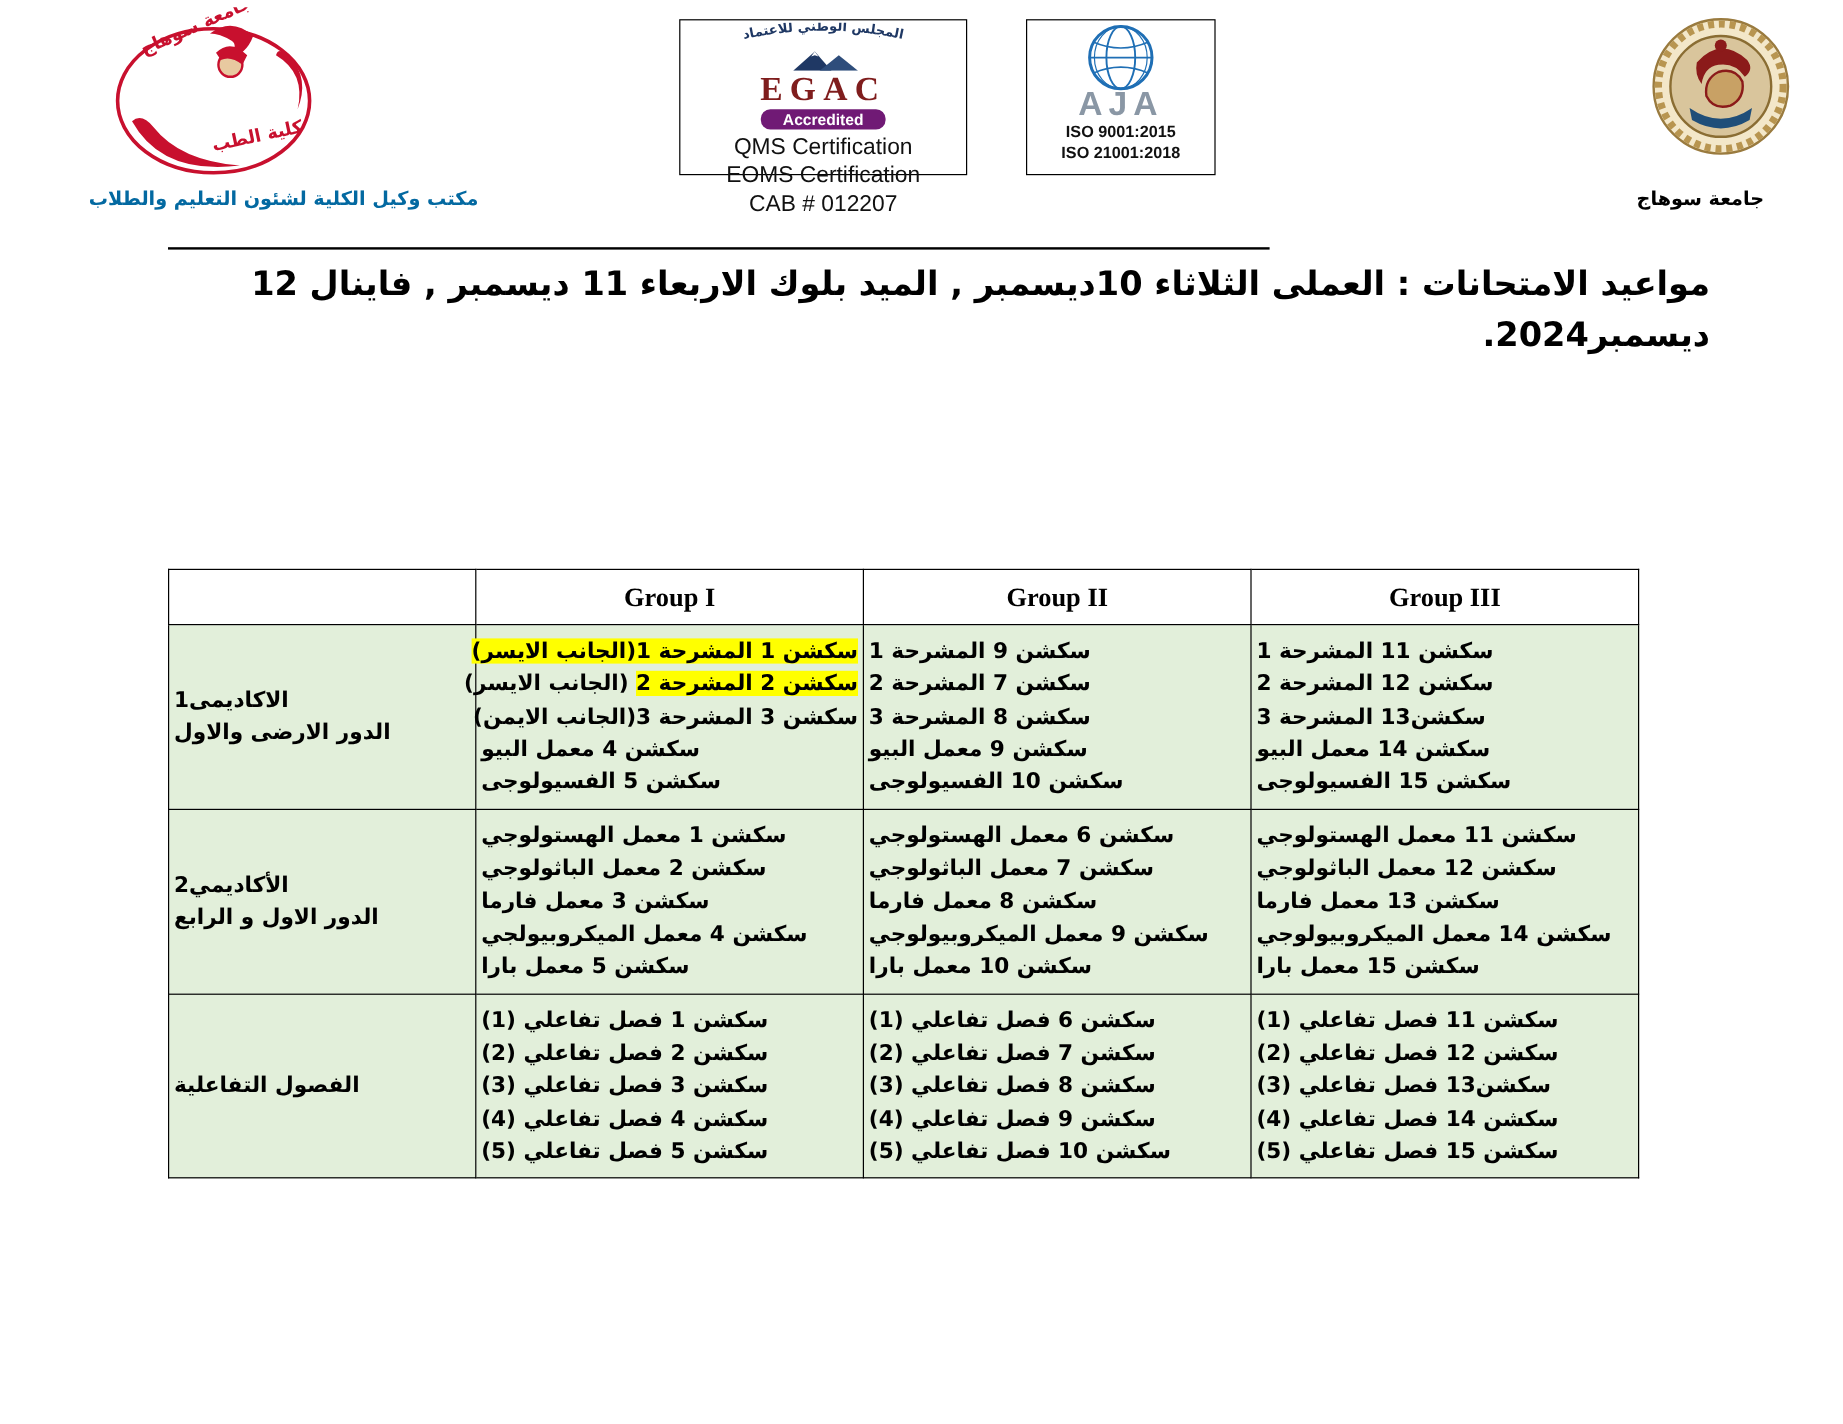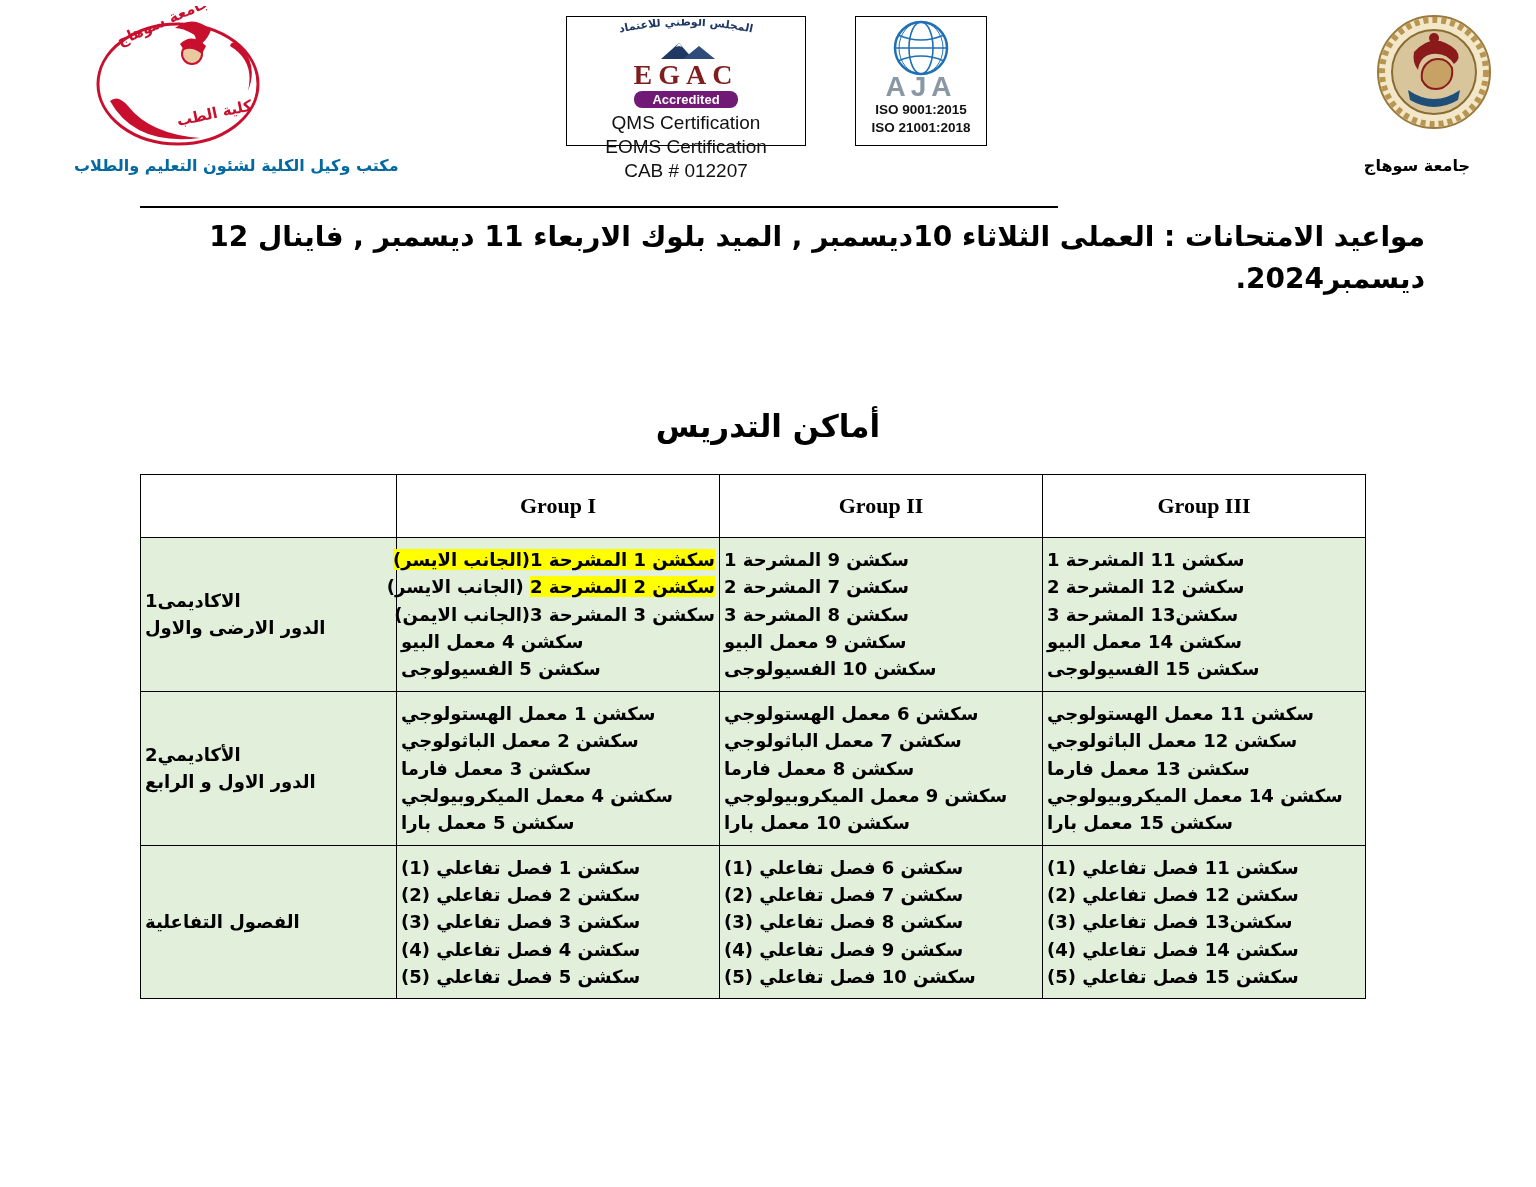--- a/index.html
+++ b/index.html
@@ -24,21 +24,21 @@
     color:#7f1d1d; font-size:28px; letter-spacing:6px; line-height:1; margin-top:-2px;
   }
   .egac-accredited {
     display:inline-block; background:#701a75; color:#fff; font-weight:bold;
     font-family:"Liberation Sans", sans-serif; font-size:13px;
     padding:1px 18px; border-radius:8px; margin:2px 0 3px 0;
   }
   .egac-line { font-family:"Liberation Sans", sans-serif; font-weight:normal; color:#111; font-size:19px; line-height:1.25; }
 
   .aja-box {
-    position:absolute; left:855px; top:16px; width:132px; height:130px;
+    position:absolute; left:855px; top:16px; width:158px; height:130px;
     border:1px solid #000; background:#fff; text-align:center; padding:2px;
   }
   .aja-title {
     font-family:"Liberation Sans", sans-serif; font-weight:bold; color:#8a97a5;
     font-size:28px; letter-spacing:5px; line-height:1; margin-top:-8px;
   }
   .aja-line { font-family:"Liberation Sans", sans-serif; font-weight:bold; color:#111; font-size:13.5px; line-height:1.3; }
 
   .emblem { position:absolute; left:1374px; top:12px; width:120px; height:120px; }
 
@@ -67,21 +67,21 @@
 
   
   table.places {
     position:absolute; left:140px; top:474px; width:1225px;
     border-collapse:collapse; table-layout:fixed;
   }
   table.places th, table.places td { border:1px solid #000; vertical-align:middle; }
   table.places col.c-label { width:256px; }
   table.places col.c-group { width:323px; }
   table.places thead th {
-    background:#ffffff; height:63px; text-align:center;
+    background:#ffffff; height:46px; text-align:center;
     font-family:"Liberation Serif", serif; font-weight:bold; font-size:22px; color:#000;
   }
   table.places td {
     background:#e2efda; text-align:left; direction:rtl;
     font-weight:bold; font-size:18px; color:#000; padding:8px 4px;
   }
   td.label-cell { font-size:19px; line-height:1.55; }
   .ln { line-height:1.52; white-space:nowrap; }
   .hl { background:#ffff00; }
 </style>
@@ -150,21 +150,20 @@
     </svg>
   </div>
 
   <div class="office-text">مكتب وكيل الكلية لشئون التعليم والطلاب</div>
   <div class="university-text">جامعة سوهاج</div>
 
   <div class="hrule"></div>
 
   <div class="notice" dir="rtl">مواعيد الامتحانات : العملى الثلاثاء 10ديسمبر , الميد بلوك الاربعاء 11 ديسمبر , فاينال 12 ديسمبر2024.</div>
 
-  <div class="section-title">أماكن التدريس</div>
 
   <table class="places">
     <colgroup>
       <col class="c-label">
         <col class="c-group">
         <col class="c-group">
         <col class="c-group">
     </colgroup>
     <thead>
       <tr>

